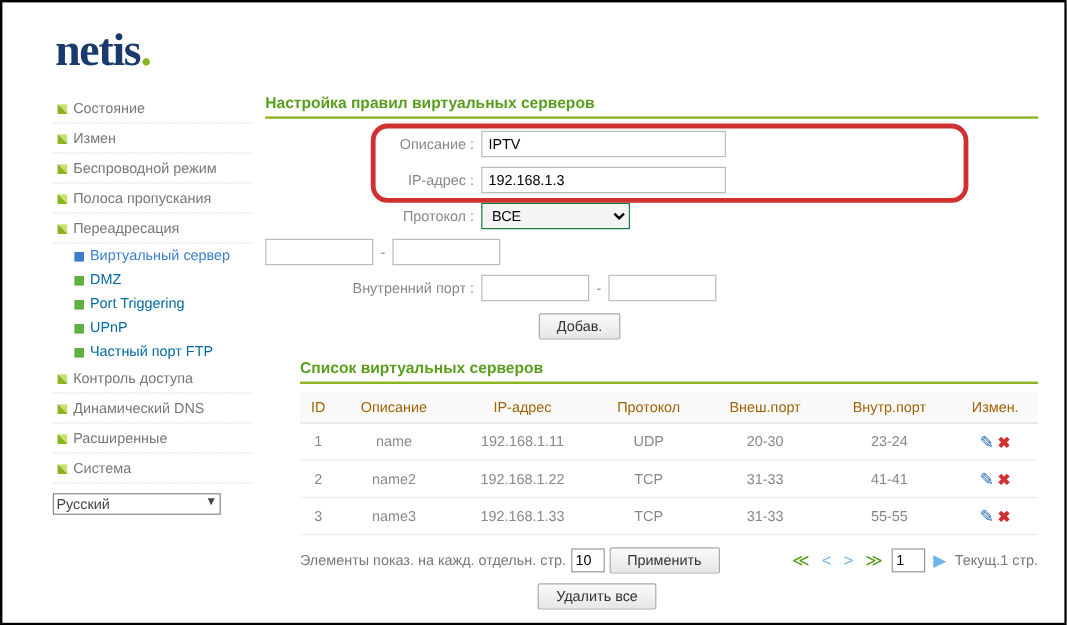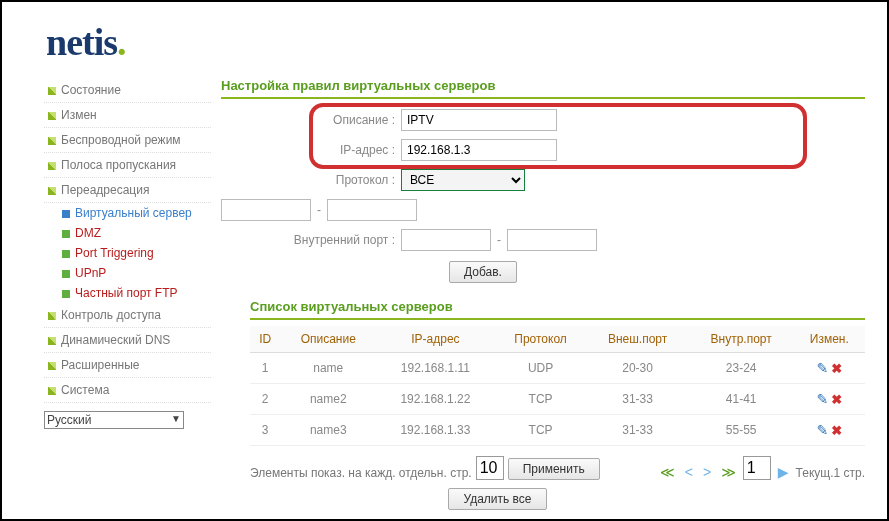--- a/index.html
+++ b/index.html
@@ -10,45 +10,45 @@
 .logo-dot { color: #8ab51e; }
 .main { display: flex; }
 .sidebar { width: 215px; padding-left: 42px; padding-right: 6px; }
 .sidebar ul { list-style: none; }
 .sidebar li { padding: 5px 4px; color: #6b6b6b; font-size: 12px; cursor: pointer; border-bottom: 1px dotted #ddd; }
 .sidebar li.top { color: #777; }
 .sidebar li .bullet { display: inline-block; width: 8px; height: 8px; margin-right: 5px; vertical-align: middle; }
 .bullet.green { background: linear-gradient(45deg, #8ab51e 50%, #c3e070 50%); }
 .bullet.sub-green { background: #5fae3f; width: 7px; height: 7px; }
 .bullet.sub-blue { background: #3a7fca; width: 7px; height: 7px; }
-.sidebar li.sub { padding-left: 18px; border-bottom: none; padding-top: 3px; padding-bottom: 3px; color: #b91c1c; }
+.sidebar li.sub { padding-left: 18px; border-bottom: none; padding-top: 3px; padding-bottom: 3px; color: #0369a1; }
 .sidebar li.active { color: #3a7fca; }
 .lang-select { margin-top: 8px; width: 140px; border: 1px solid #888; font-size: 12px; padding: 1px 2px; background: #fff; position: relative; }
 .lang-select .arrow { position: absolute; right: 2px; top: 1px; font-size: 10px; }
 .content { flex: 1; padding: 0 22px 0 4px; }
 .section-title { color: #5a9e1f; font-weight: bold; font-size: 13px; border-bottom: 2px solid #8ab51e; padding-bottom: 4px; margin-bottom: 6px; }
 .form-area { position: relative; }
 .highlight-box { position: absolute; border: 4px solid #d03030; border-radius: 14px; left: 88px; top: -2px; width: 498px; height: 66px; pointer-events: none; z-index: 5; }
 .form-row { display: flex; align-items: center; padding: 4px 0; }
 .form-row .lbl { width: 180px; text-align: right; color: #888; padding-right: 6px; }
-.form-row input[type=text] { border: 1px solid #bbb; padding: 3px 5px; font-size: 12px; width: 156px; background: #fff; }
+.form-row input[type=text] { border: 1px solid #bbb; padding: 3px 5px; font-size: 12px; width: 204px; background: #fff; }
 .form-row select { border: 1px solid #15803d; padding: 2px 4px; font-size: 12px; width: 124px; background: #f4f4f4; }
 .form-row input.port { width: 90px; }
 .dash { padding: 0 6px; color: #888; }
 .btn { background: linear-gradient(#fafafa,#e6e6e6); border: 1px solid #a9a9a9; padding: 3px 14px; font-size: 12px; color: #333; cursor: pointer; border-radius: 2px; }
 .btn-row { text-align: center; padding: 6px 0 14px; margin-left: -120px; }
 .list-section { margin-top: 2px; margin-left: 29px; }
 .tbl { width: 100%; border-collapse: collapse; margin-top: 4px; }
 .tbl th { text-align: center; color: #a16207; font-weight: normal; font-size: 12px; padding: 6px 4px; border-bottom: 1px solid #ddd; background: #fafafa; }
 .tbl td { text-align: center; color: #888; font-size: 12px; padding: 7px 4px; border-bottom: 1px solid #eee; }
 .tbl .actions { white-space: nowrap; }
 .icon-edit { color: #2a6fb5; cursor: pointer; font-size: 14px; }
 .icon-del { color: #d03030; cursor: pointer; font-size: 13px; font-weight: bold; margin-left: 3px; }
-.pager { display: flex; align-items: flex-end; padding: 10px 0 6px; color: #777; font-size: 12px; gap: 4px; }
-.pager .pg-input { width: 28px; border: 1px solid #999; padding: 2px 3px; font-size: 16px; text-align: left; }
+.pager { display: flex; align-items: center; padding: 10px 0 6px; color: #777; font-size: 12px; gap: 4px; }
+.pager .pg-input { width: 28px; border: 1px solid #999; padding: 2px 3px; font-size: 12px; text-align: left; }
 .pager .nav { color: #6db4e8; cursor: pointer; font-size: 14px; padding: 0 3px; }
 .pager .nav.end { color: #5a9e1f; }
 .pager .spacer { flex: 1; }
 .del-all-row { text-align: center; margin-top: 2px; margin-left: -120px; }
 </style>
 </head>
 <body>
 
 <div class="page">
   <div class="logo-area">

